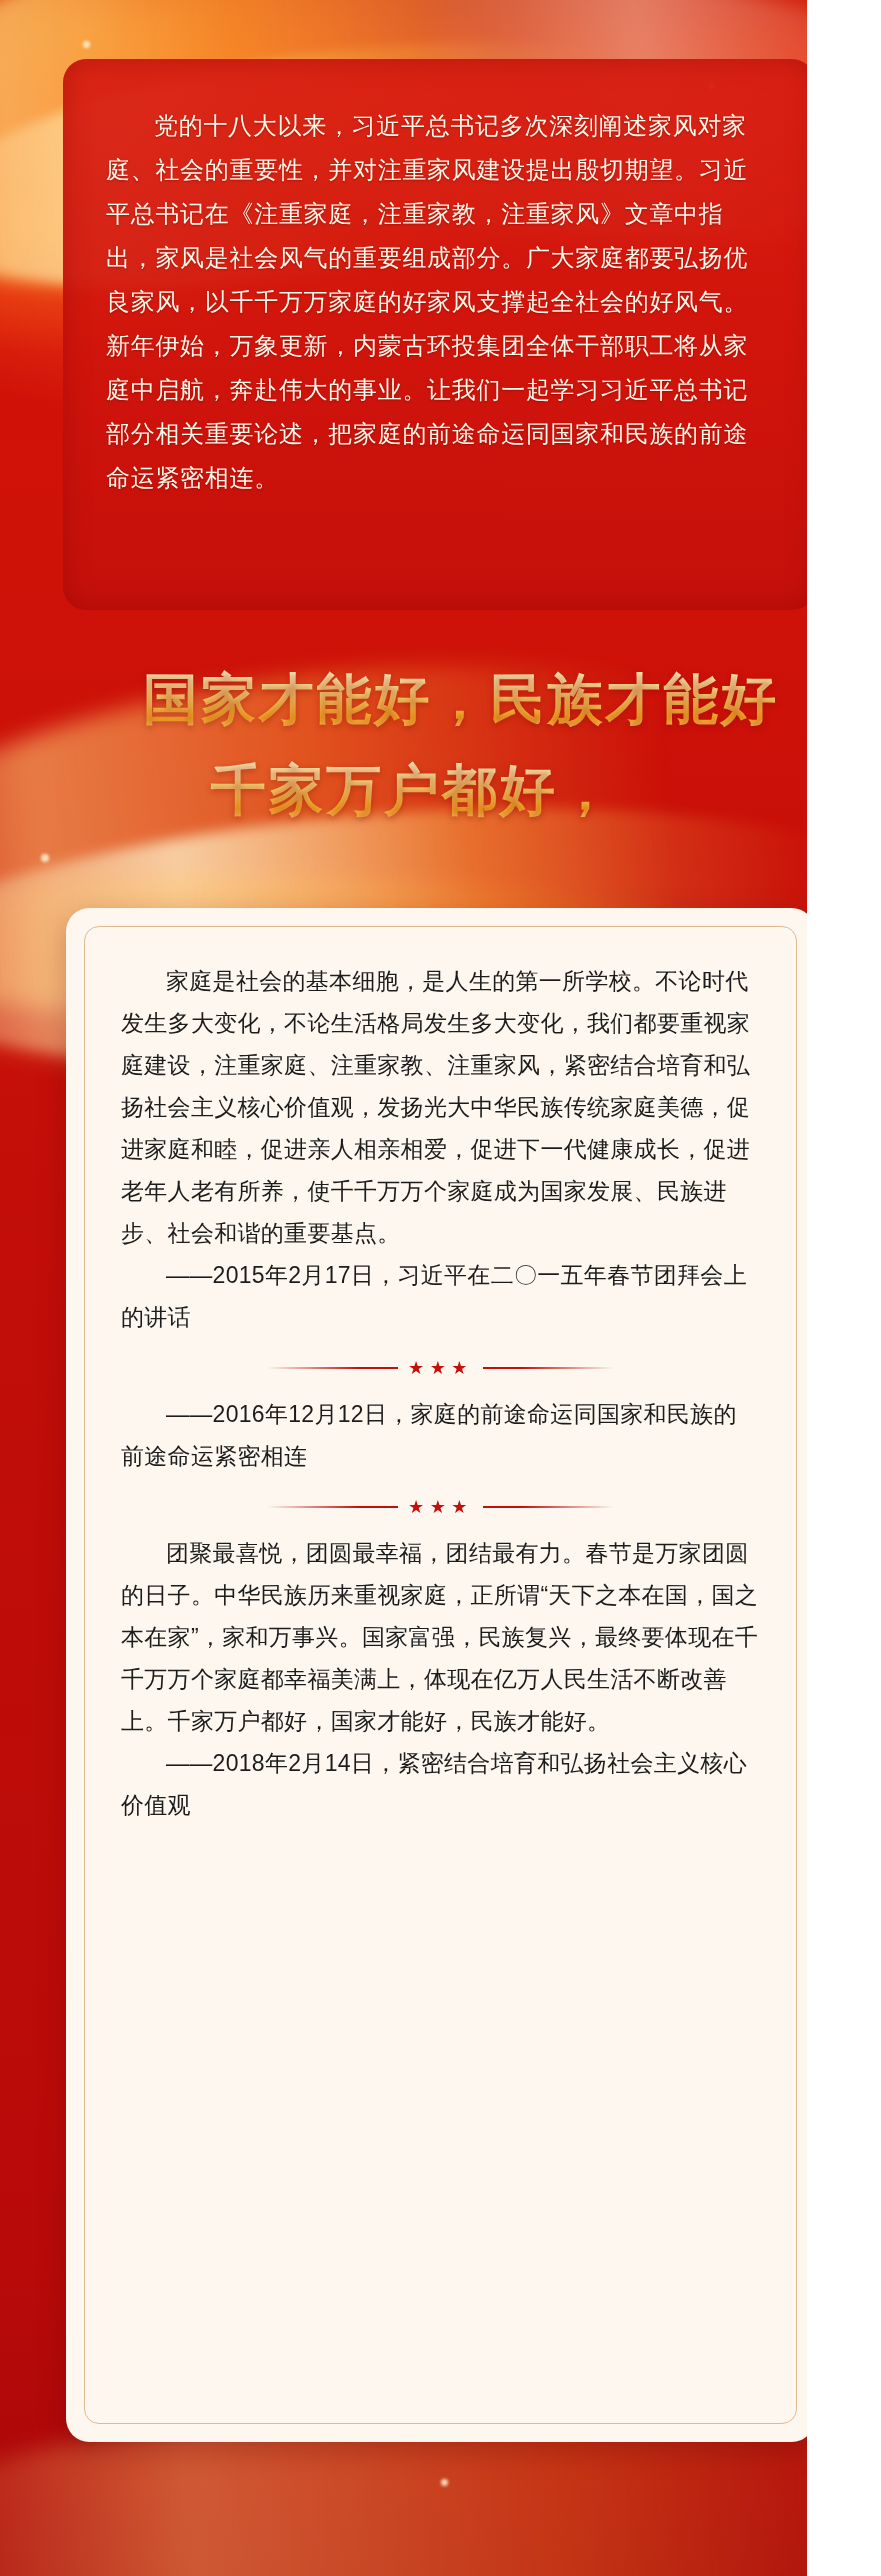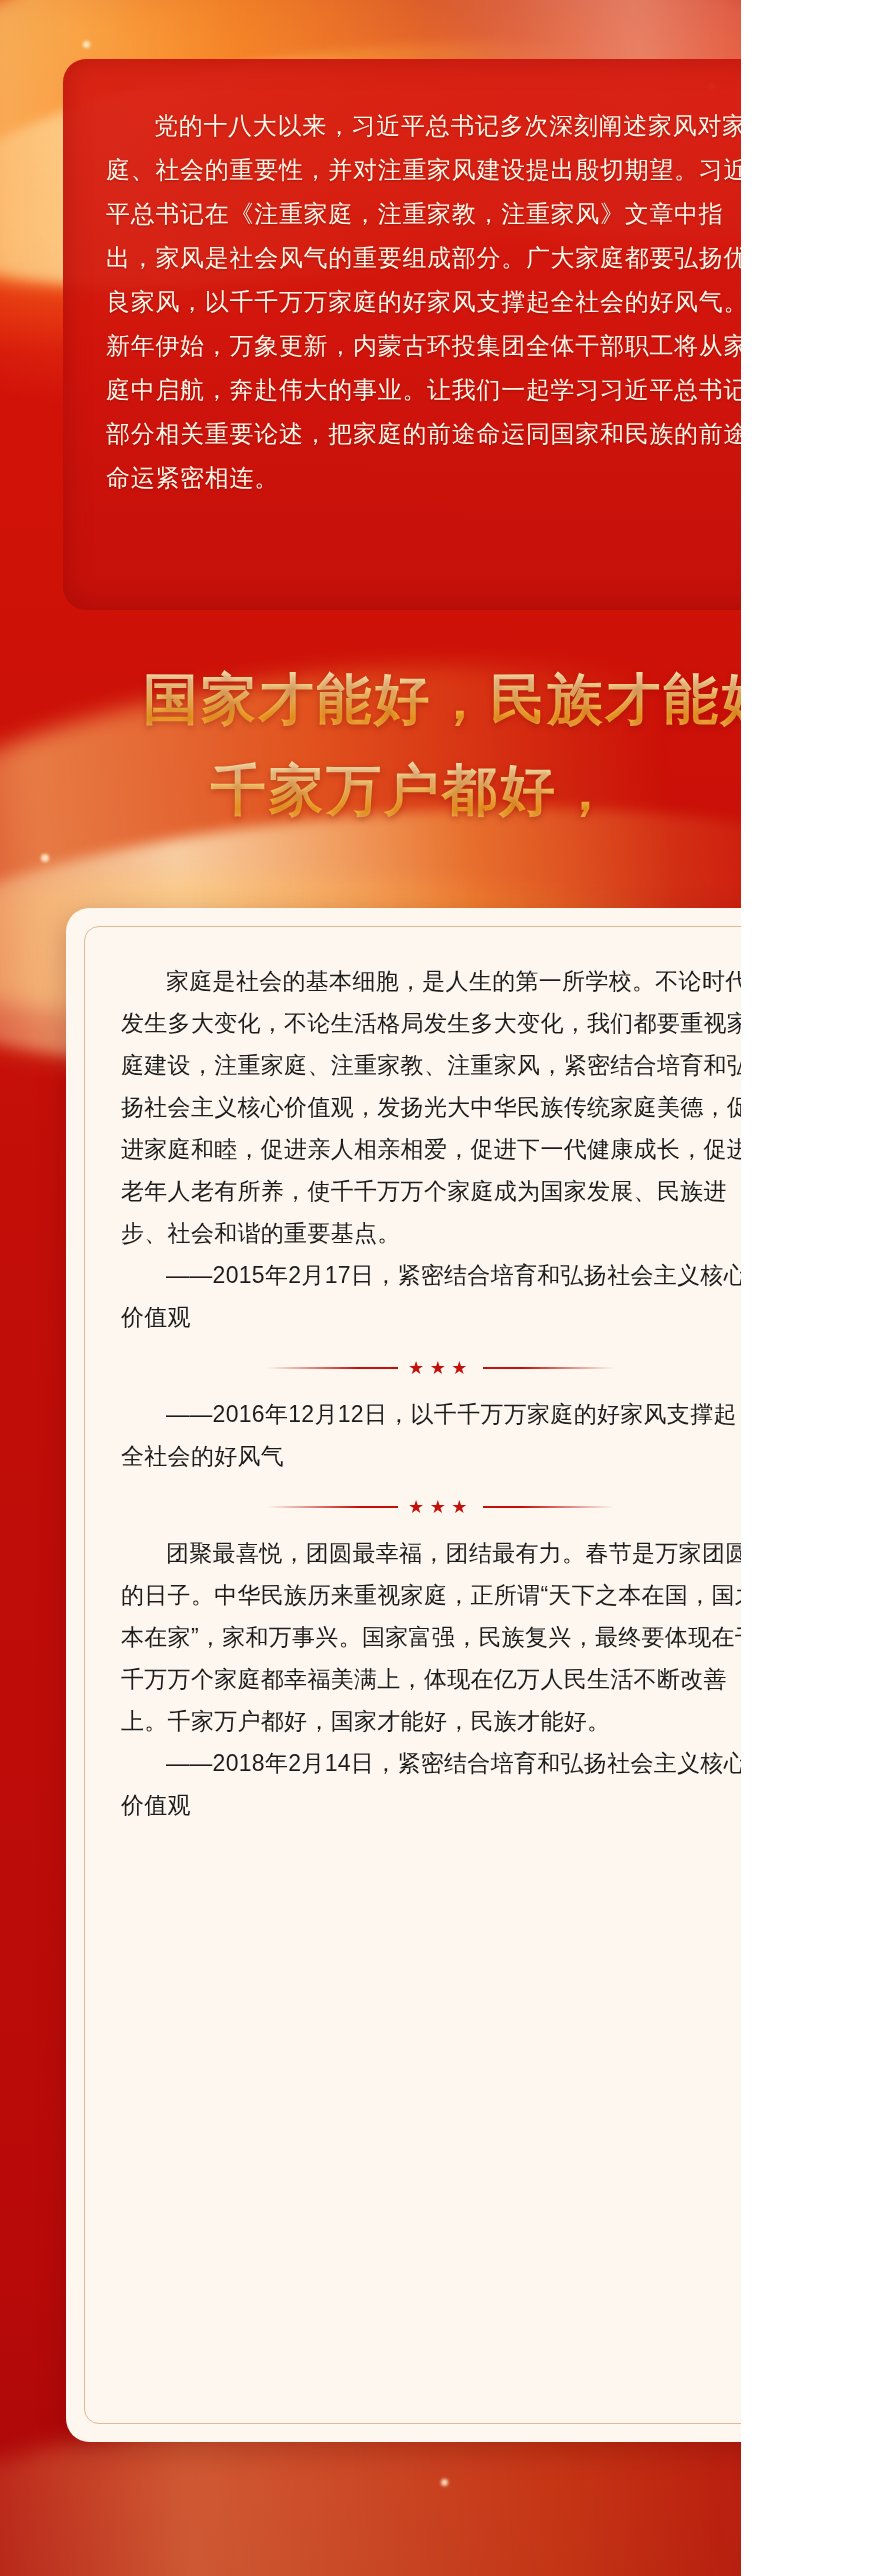--- a/index.html
+++ b/index.html
@@ -10,21 +10,21 @@
   body {
     width: 881px;
     height: 2576px;
     font-family: "Liberation Sans", sans-serif;
     position: relative;
     overflow: hidden;
   }
 
   #poster {
     position: relative;
-    width: 741px;
+    width: 807px;
     height: 2576px;
     background: #0c4a6e;
     overflow: hidden;
   }
 
   
   .bg-base {
     position: absolute;
     inset: 0;
     background:
@@ -252,31 +252,31 @@
   <div class="headline">
     <div class="line line2">国家才能好，民族才能好</div>
     <div class="line line1">千家万户都好，</div>
   </div>
 
   <div class="quote-card">
     <div class="quote-inner">
 
       <div class="quote-block">
         <p class="quote-body">家庭是社会的基本细胞，是人生的第一所学校。不论时代发生多大变化，不论生活格局发生多大变化，我们都要重视家庭建设，注重家庭、注重家教、注重家风，紧密结合培育和弘扬社会主义核心价值观，发扬光大中华民族传统家庭美德，促进家庭和睦，促进亲人相亲相爱，促进下一代健康成长，促进老年人老有所养，使千千万万个家庭成为国家发展、民族进步、社会和谐的重要基点。</p>
-        <p class="quote-source">——2015年2月17日，紧密结合培育和弘扬社会主义核心价值观</p>
+        <p class="quote-source">——2015年2月17日，习近平在二〇一五年春节团拜会上的讲话</p>
       </div>
 
       <div class="divider">
         <span class="bar"></span>
         <span class="stars">★★★</span>
         <span class="bar right"></span>
       </div>
 
       <div class="quote-block">
-        <p class="quote-source">——2016年12月12日，以千千万万家庭的好家风支撑起全社会的好风气</p>
+        <p class="quote-source">——2016年12月12日，家庭的前途命运同国家和民族的前途命运紧密相连</p>
       </div>
 
       <div class="divider">
         <span class="bar"></span>
         <span class="stars">★★★</span>
         <span class="bar right"></span>
       </div>
 
       <div class="quote-block">
         <p class="quote-body">团聚最喜悦，团圆最幸福，团结最有力。春节是万家团圆的日子。中华民族历来重视家庭，正所谓“天下之本在国，国之本在家”，家和万事兴。国家富强，民族复兴，最终要体现在千千万万个家庭都幸福美满上，体现在亿万人民生活不断改善上。千家万户都好，国家才能好，民族才能好。</p>

